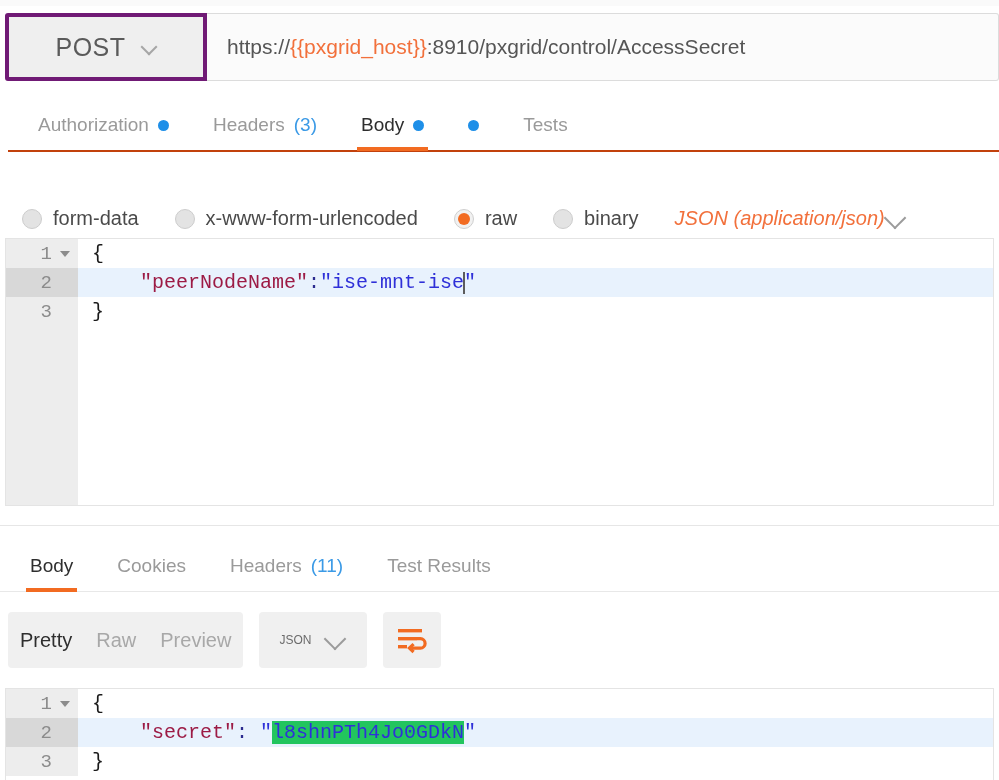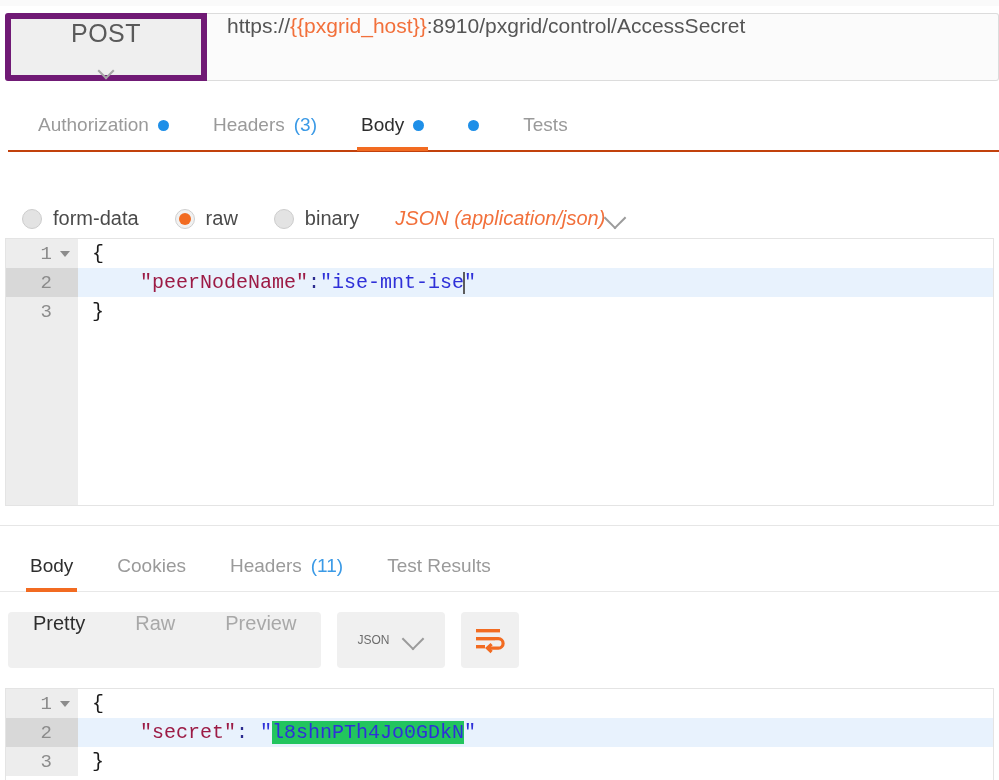--- a/index.html
+++ b/index.html
@@ -14,45 +14,44 @@
 
   
   .urlbar {
     position: absolute; left: 5px; top: 13px;
     width: 994px; height: 68px;
     display: flex; align-items: stretch;
   }
   .method-box {
     width: 202px; height: 68px;
     background: #efefef;
-    border: 6px solid #701a75;
+    border: 4px solid #701a75;
     border-radius: 3px 0 0 3px;
     display: flex; align-items: center; justify-content: center;
     gap: 16px;
-    flex-direction: column;
   }
   .method-label {
     font-size: 25px; color: #5a5a5a; letter-spacing: .5px;
   }
   .chev {
     width: 15px; height: 15px; position: relative; display:inline-block;
   }
   .chev::before {
     content: ""; position: absolute; left: 1px; top: 1px;
     width: 10px; height: 10px;
     border-right: 2.3px solid #a6a6a6;
     border-bottom: 2.3px solid #a6a6a6;
     transform: rotate(45deg);
   }
   .url-box {
     flex: 1; height: 68px;
     background: #fbfbfb;
     border: 1px solid #dcdcdc; border-left: none;
     border-radius: 0 3px 3px 0;
-    display: flex; align-items: flex-start;
+    display: flex; align-items: center;
     padding-left: 20px;
     overflow: hidden;
   }
   .url-text { font-size: 21px; color: #555555; white-space: nowrap; }
   .url-var { color: #f2703b; }
 
   
   .req-tabs {
     position: absolute; left: 8px; top: 100px;
     width: 999px; height: 52px;
@@ -196,22 +195,22 @@
     width: 999px; height: 80px;
     display: flex; align-items: center;
     padding-left: 8px; gap: 16px;
     background: #fff;
   }
   .seg {
     height: 56px; background: #f0f0f0; border-radius: 4px;
     display: flex; align-items: center;
   }
   .seg-item {
-    padding: 0 25px; height: 56px;
-    display: flex; align-items: flex-start;
+    padding: 0 12px; height: 56px;
+    display: flex; align-items: center;
     font-size: 20px; color: #a8a8a8; cursor: pointer;
   }
   .seg-item.active { color: #2e2e2e; }
   .fmt-pill {
     height: 56px; background: #f0f0f0; border-radius: 4px;
     display: flex; align-items: center; gap: 14px;
     padding: 0 20px; cursor: pointer;
   }
   .fmt-label { font-size: 12px; color: #6b6b6b; }
   .wrap-btn {
@@ -261,20 +260,24 @@
     </div>
     <div class="tab">
       <span>Tests</span>
     </div>
   </div>
 
   <div class="bodytype">
     <label class="radio-opt">
       <span class="radio"></span>
       <span class="radio-label">form-data</span>
+    </label>
+    <label class="radio-opt">
+      <span class="radio"></span>
+      <span class="radio-label">x-www-form-urlencoded</span>
     </label>
     <label class="radio-opt">
       <span class="radio on"></span>
       <span class="radio-label">raw</span>
     </label>
     <label class="radio-opt">
       <span class="radio"></span>
       <span class="radio-label">binary</span>
     </label>
     <div class="ctype">

